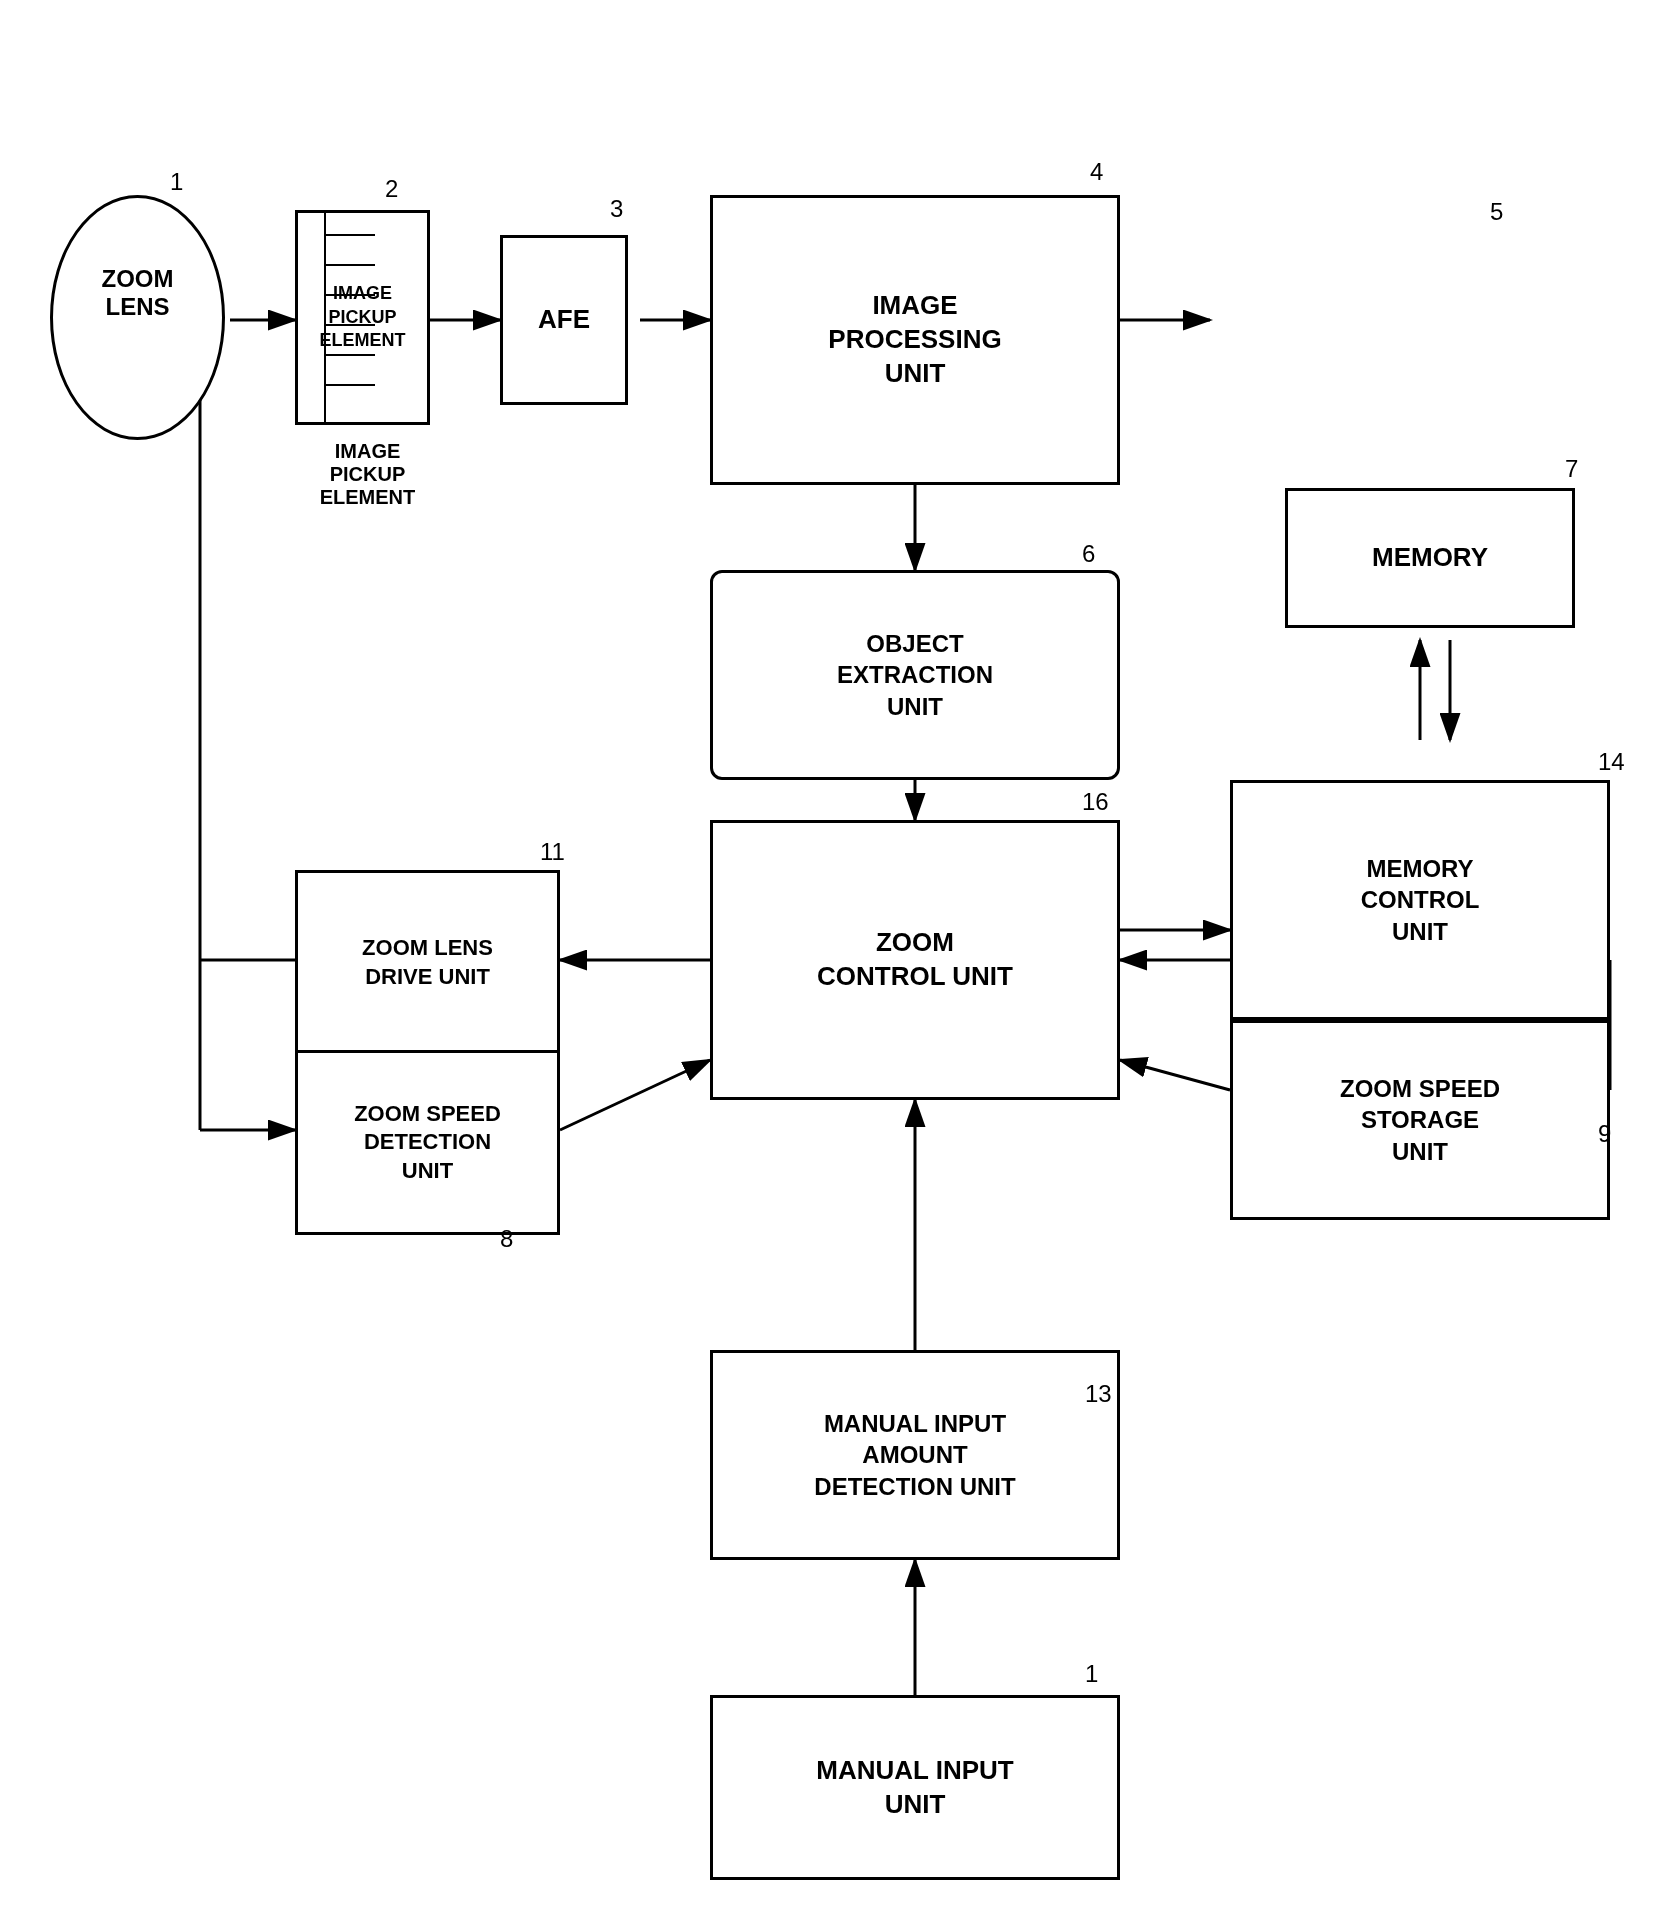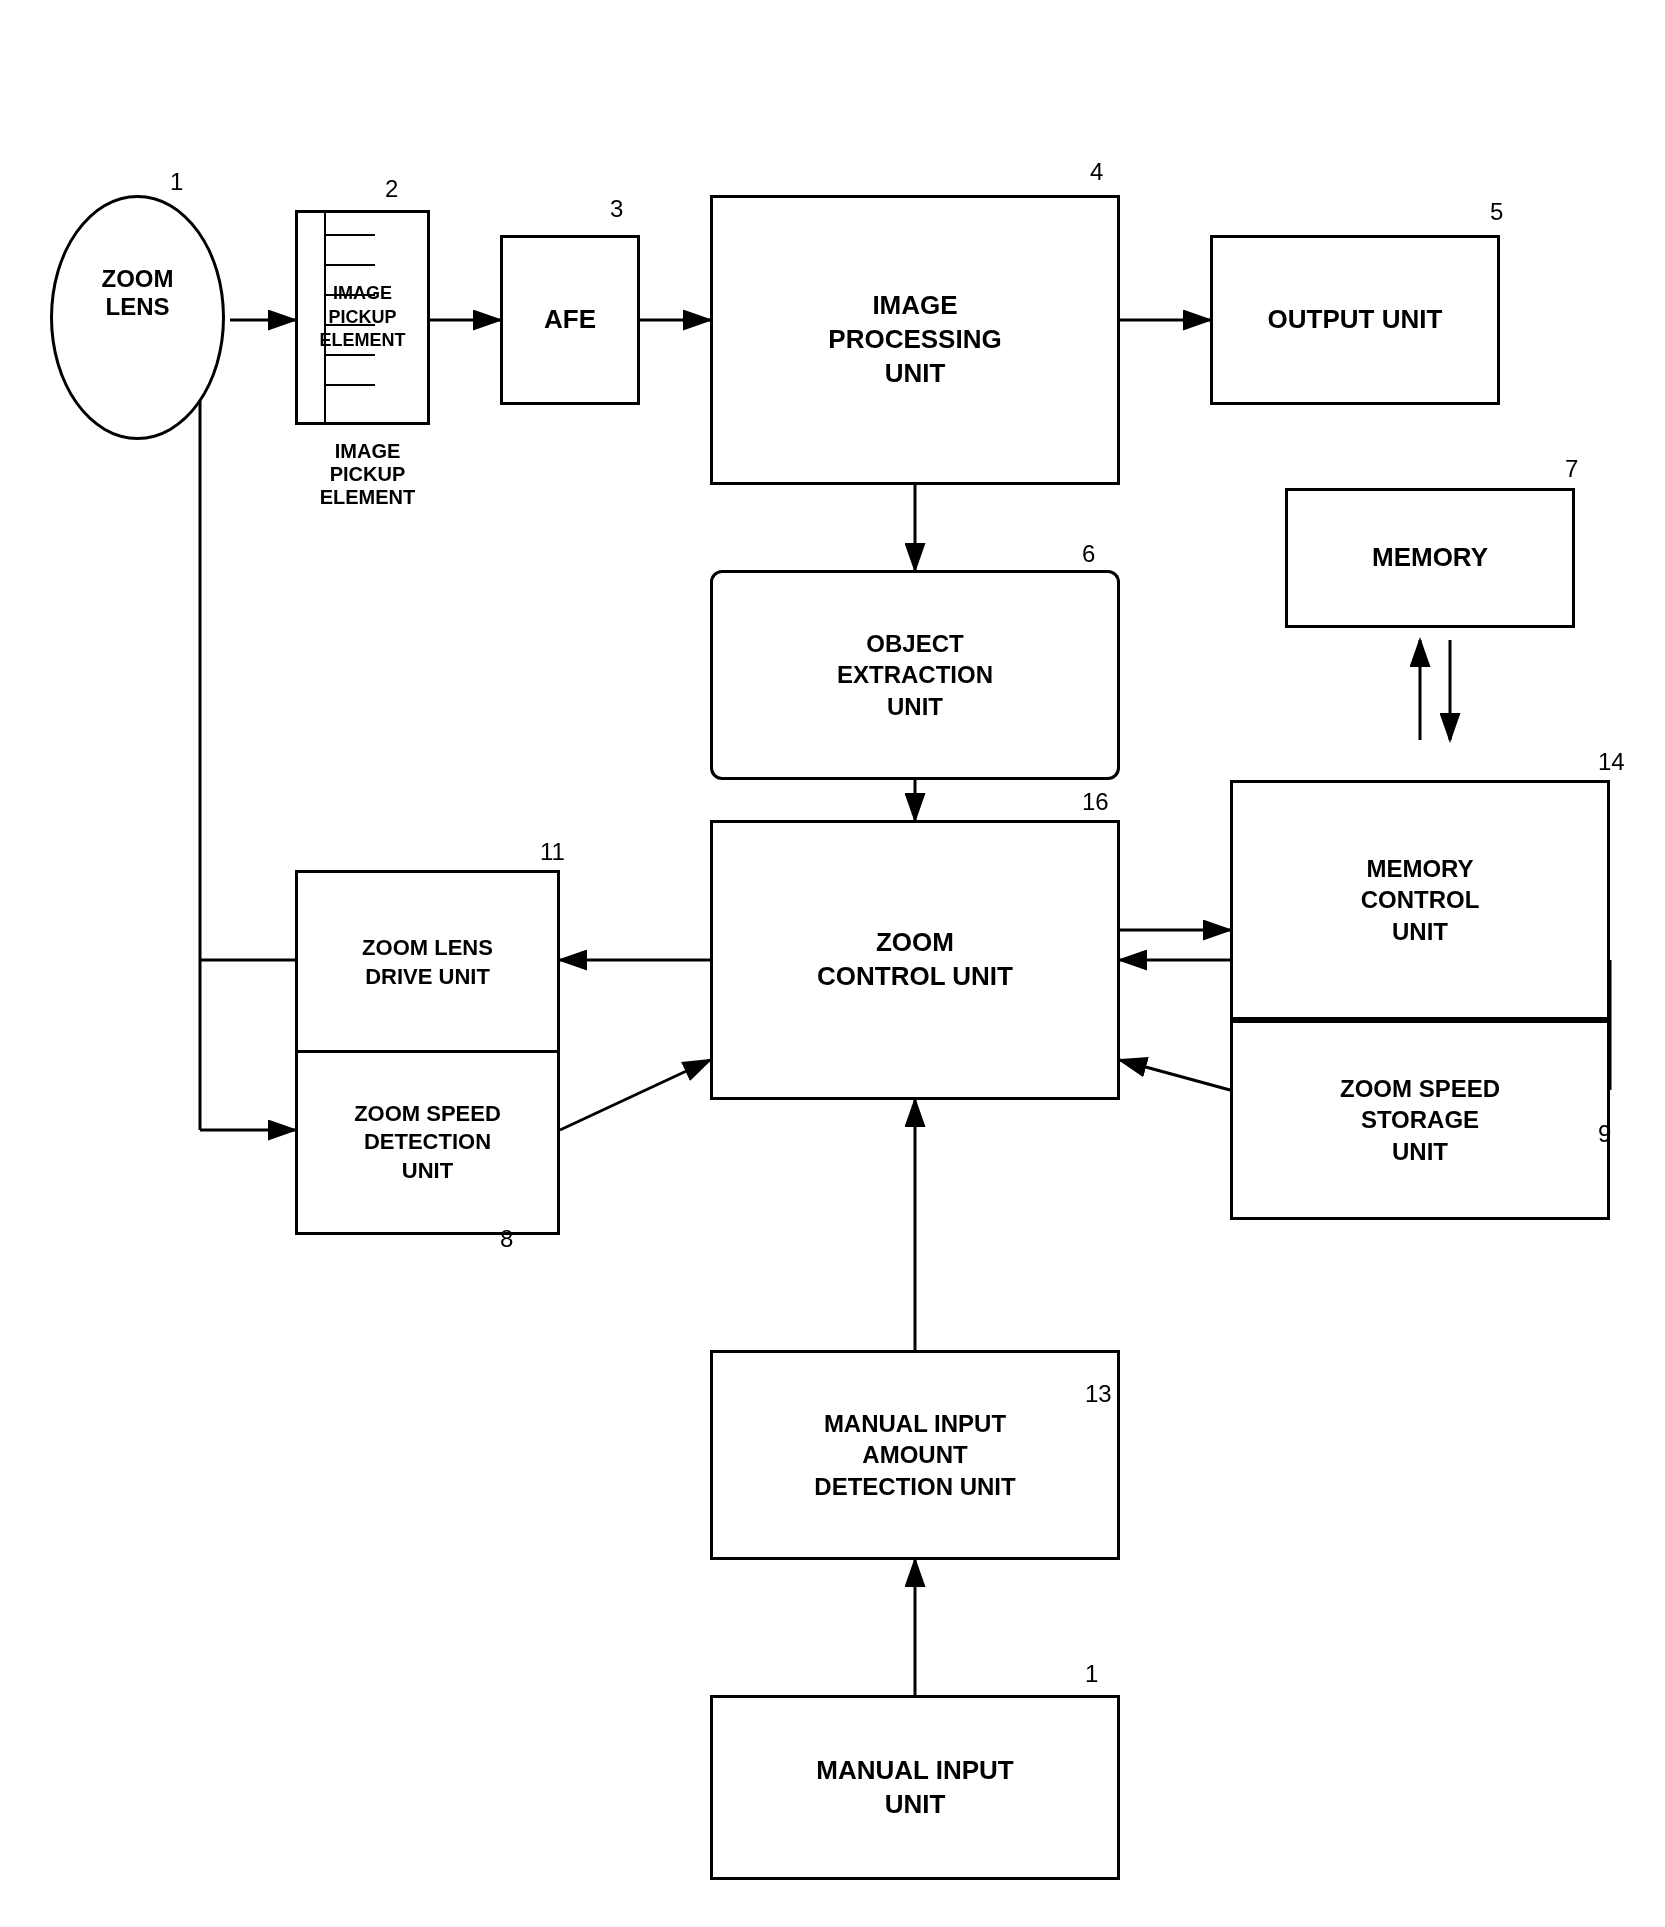--- a/index.html
+++ b/index.html
@@ -125,33 +125,30 @@
       <line x1="30" y1="55" x2="80" y2="55" stroke="#000" stroke-width="2"></line>
       <line x1="30" y1="85" x2="80" y2="85" stroke="#000" stroke-width="2"></line>
       <line x1="30" y1="115" x2="80" y2="115" stroke="#000" stroke-width="2"></line>
       <line x1="30" y1="145" x2="80" y2="145" stroke="#000" stroke-width="2"></line>
       <line x1="30" y1="175" x2="80" y2="175" stroke="#000" stroke-width="2"></line>
     </svg>
   </div>
   <div class="label" style="left:280px; top:440px; width:175px; font-size:20px; font-weight:bold; text-align:center;">IMAGE<br>PICKUP<br>ELEMENT</div>
   <div class="ref-num" style="left:385px; top:175px;">2</div>
 
-  <div class="box" style="left:500px; top:235px; width:140px; height:170px; font-size:26px;">
+  <div class="box" style="left:500px; top:235px; width:128px; height:170px; font-size:26px;">
     <span>AFE</span>
   </div>
   <div class="ref-num" style="left:610px; top:195px;">3</div>
 
   <div class="box" style="left:710px; top:195px; width:410px; height:290px; font-size:26px;">
     <span>IMAGE<br>PROCESSING<br>UNIT</span>
   </div>
   <div class="ref-num" style="left:1090px; top:158px;">4</div>
 
-  <div class="box" style="left:1210px; top:235px; width:290px; height:170px; font-size:26px;">
-    <span>OUTPUT UNIT</span>
-  </div>
   <div class="ref-num" style="left:1490px; top:198px;">5</div>
 
   <div class="box" style="left:1285px; top:488px; width:290px; height:140px; font-size:26px;">
     <span>MEMORY</span>
   </div>
   <div class="ref-num" style="left:1565px; top:455px;">7</div>
 
   <div class="box" style="left:710px; top:570px; width:410px; height:210px; font-size:24px;border-radius:12px;">
     <span>OBJECT<br>EXTRACTION<br>UNIT</span>
   </div>

